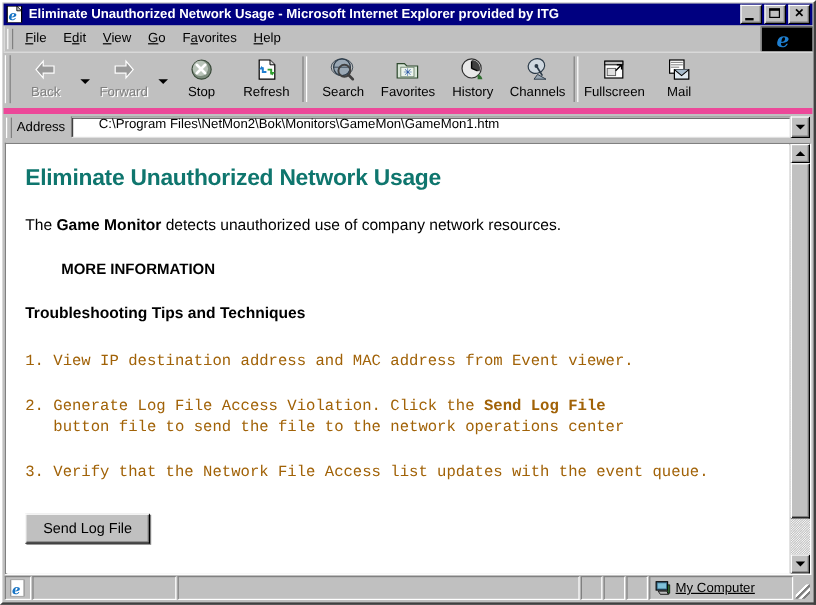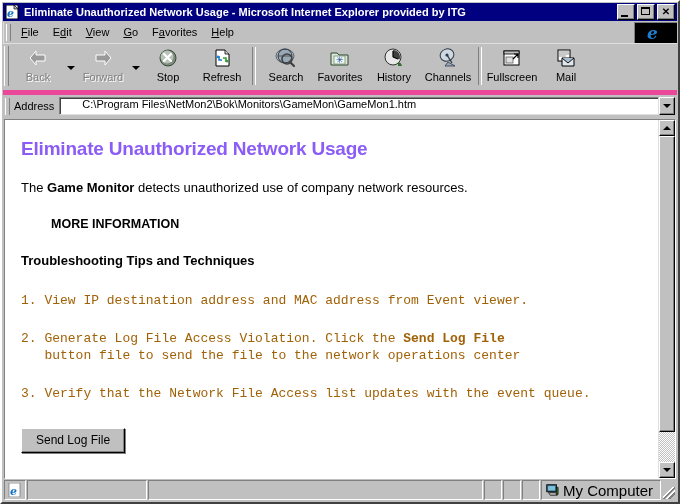--- a/index.html
+++ b/index.html
@@ -278,21 +278,21 @@
   .page {
     flex: 1;
     background: #ffffff;
     padding: 18px 14px 10px 16px;
     overflow: hidden;
     box-sizing: border-box;
   }
   .h1 {
     font-size: 19px;
     font-weight: bold;
-    color: #8b5cf6;
+    color: #0f766e;
     margin: 0 0 20px 0;
     letter-spacing: -0.2px;
   }
   .para {
     font-size: 13px;
     color: #000000;
     margin: 0 0 22px 0;
   }
   .para b { font-weight: bold; }
   .h3 {
@@ -411,21 +411,21 @@
     display: flex;
     align-items: center;
     padding: 0 3px;
     overflow: hidden;
   }
   .sb-p1 { width: 22px; flex: none; justify-content: center; }
   .sb-p2 { width: 120px; flex: none; }
   .sb-p3 { flex: 1; }
   .sb-small { width: 18px; flex: none; }
   .sb-zone { width: 120px; flex: none; }
-  .sb-zone .ztext { font-size: 15px; color: #000000; margin-left: 4px; white-space: nowrap; }
+  .sb-zone .ztext { font-size: 11px; color: #000000; margin-left: 4px; white-space: nowrap; text-decoration: underline; }
   .sb-grip {
     width: 14px; flex: none;
     position: relative;
   }
   .sb-grip::after {
     content: "";
     position: absolute;
     right: 1px; bottom: 1px;
     width: 12px; height: 12px;
     background:

